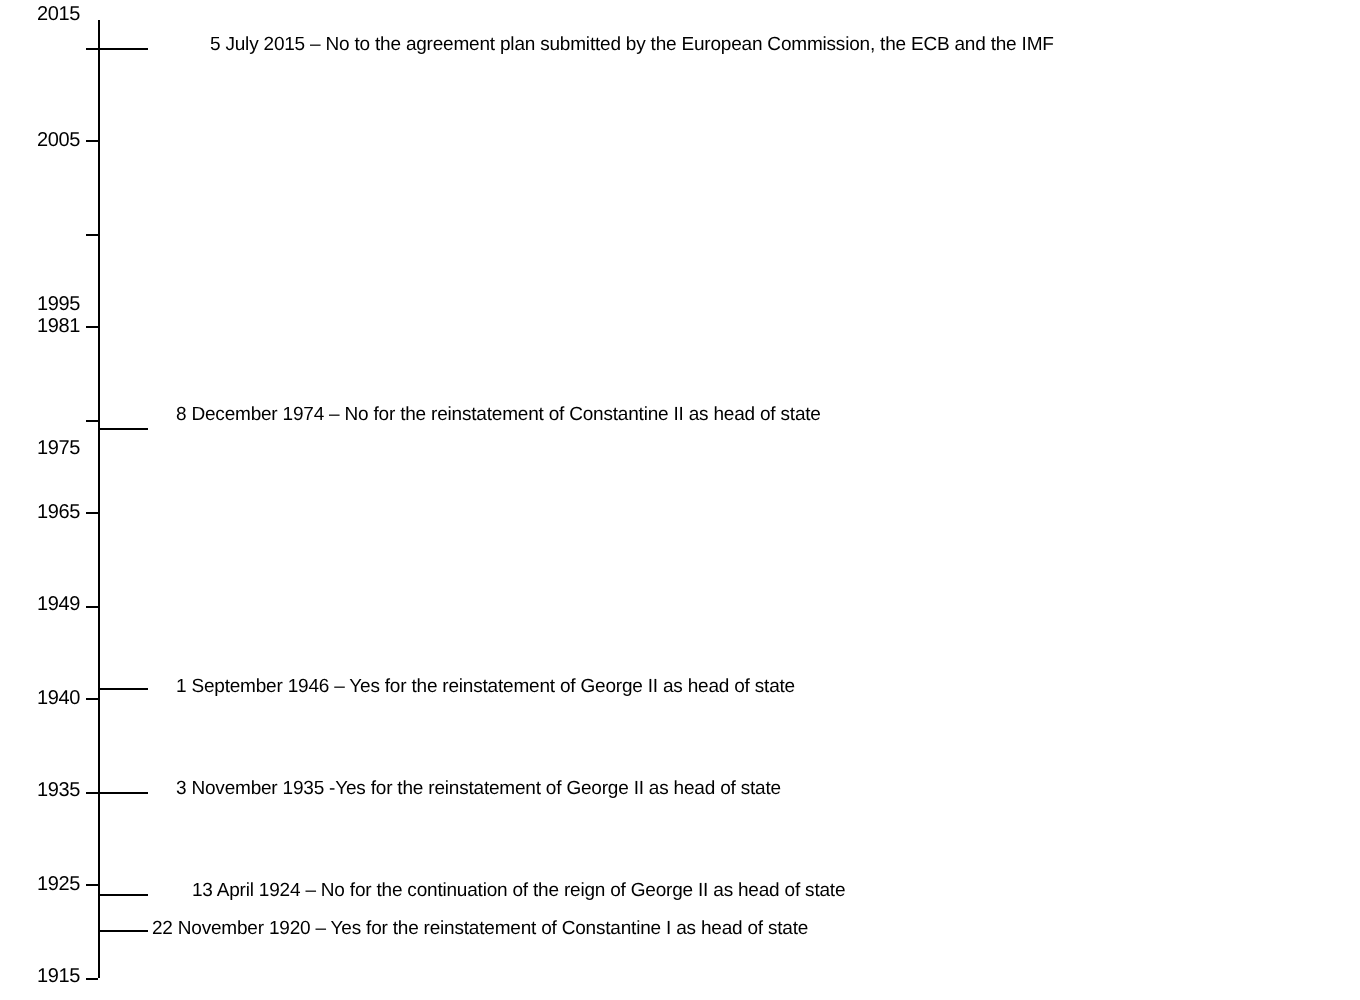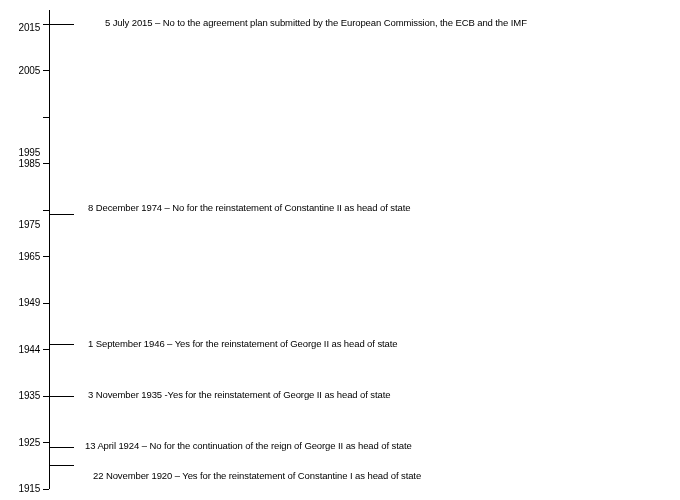--- a/index.html
+++ b/index.html
@@ -48,49 +48,49 @@
     letter-spacing: -0.1px;
   }
 </style>
 </head>
 <body>
 
 <div id="canvas">
   <div class="axis-line" id="axis-line" style="left: 49px; top: 10px; height: 479px; background: rgb(0, 0, 0);"></div>
   <div id="ticks">
       <div class="tick-mark" style="left: 43px; width: 6px; top: 23.5px; background: rgb(0, 0, 0);"></div>
-      <div class="tick-label" style="left: 4px; width: 36px; top: 22px;">2015</div>
+      <div class="tick-label" style="left: 4px; width: 36px; top: 2px;">2015</div>
       <div class="tick-mark" style="left: 43px; width: 6px; top: 70px; background: rgb(0, 0, 0);"></div>
       <div class="tick-label" style="left: 4px; width: 36px; top: 64.5px; text-align: right;">2005</div>
       <div class="tick-mark" style="left: 43px; width: 6px; top: 116.5px; background: rgb(0, 0, 0);"></div>
       <div class="tick-label" style="left: 4px; width: 36px; top: 111px; margin-top: 36px;">1995</div>
       <div class="tick-mark" style="left: 43px; width: 6px; top: 163px; background: rgb(0, 0, 0);"></div>
-      <div class="tick-label" style="left: 4px; width: 36px; top: 157.5px;">1985</div>
+      <div class="tick-label" style="left: 4px; width: 36px; top: 157.5px;">1981</div>
       <div class="tick-mark" style="left: 43px; width: 6px; top: 209.5px; background: rgb(0, 0, 0);"></div>
       <div class="tick-label" style="left: 4px; width: 36px; top: 219px;">1975</div>
       <div class="tick-mark" style="left: 43px; width: 6px; top: 256px; background: rgb(0, 0, 0);"></div>
       <div class="tick-label" style="left: 4px; width: 36px; top: 250.5px;">1965</div>
       <div class="tick-mark" style="left: 43px; width: 6px; top: 302.5px; background: rgb(0, 0, 0);"></div>
       <div class="tick-label" style="left: 4px; width: 36px; top: 297px;">1949</div>
       <div class="tick-mark" style="left: 43px; width: 6px; top: 349px; background: rgb(0, 0, 0);"></div>
-      <div class="tick-label" style="left: 4px; width: 36px; top: 343.5px;">1944</div>
+      <div class="tick-label" style="left: 4px; width: 36px; top: 343.5px;">1940</div>
       <div class="tick-mark" style="left: 43px; width: 6px; top: 395.5px; background: rgb(0, 0, 0);"></div>
       <div class="tick-label" style="left: 4px; width: 36px; top: 390px;">1935</div>
       <div class="tick-mark" style="left: 43px; width: 6px; top: 442px; background: rgb(0, 0, 0);"></div>
       <div class="tick-label" style="left: 4px; width: 36px; top: 436.5px;">1925</div>
       <div class="tick-mark" style="left: 43px; width: 6px; top: 488.5px; background: rgb(0, 0, 0);"></div>
       <div class="tick-label" style="left: 4px; width: 36px; top: 483px;">1915</div>
     </div>
   <div id="events">
       <div class="event-line" style="left: 50px; width: 24px; top: 23.5px; background: rgb(0, 0, 0);"></div>
       <div class="event-label" style="left: 88px; top: 17px; color: rgb(0, 0, 0); margin-left: 17px;">5 July 2015 – No to the agreement plan submitted by the European Commission, the ECB and the IMF</div>
       <div class="event-line" style="left: 50px; width: 24px; top: 214.15px; background: rgb(0, 0, 0);"></div>
       <div class="event-label" style="left: 88px; top: 202px; color: rgb(0, 0, 0); text-align: right;">8 December 1974 – No for the reinstatement of Constantine II as head of state</div>
       <div class="event-line" style="left: 50px; width: 24px; top: 344.35px; background: rgb(0, 0, 0);"></div>
       <div class="event-label" style="left: 88px; top: 337.85px; color: rgb(0, 0, 0); text-align: center;">1 September 1946 – Yes for the reinstatement of George II as head of state</div>
       <div class="event-line" style="left: 50px; width: 24px; top: 395.5px; background: rgb(0, 0, 0);"></div>
       <div class="event-label" style="left: 88px; top: 389px; color: rgb(0, 0, 0);">3 November 1935 -Yes for the reinstatement of George II as head of state</div>
       <div class="event-line" style="left: 50px; width: 24px; top: 446.65px; background: rgb(0, 0, 0);"></div>
-      <div class="event-label" style="left: 85px; top: 440.15px; color: rgb(0, 0, 0); text-align: center;">13 April 1924 – No for the continuation of the reign of George II as head of state</div>
+      <div class="event-label" style="left: 96px; top: 440.15px; color: rgb(0, 0, 0); text-align: center;">13 April 1924 – No for the continuation of the reign of George II as head of state</div>
       <div class="event-line" style="left: 50px; width: 24px; top: 465.25px; background: rgb(0, 0, 0);"></div>
-      <div class="event-label" style="left: 93px; top: 458.75px; color: rgb(0, 0, 0); margin-top: 11px;">22 November 1920 – Yes for the reinstatement of Constantine I as head of state</div>
+      <div class="event-label" style="left: 76px; top: 458.75px; color: rgb(0, 0, 0);">22 November 1920 – Yes for the reinstatement of Constantine I as head of state</div>
     </div>
 </div>
 
 </body></html>

